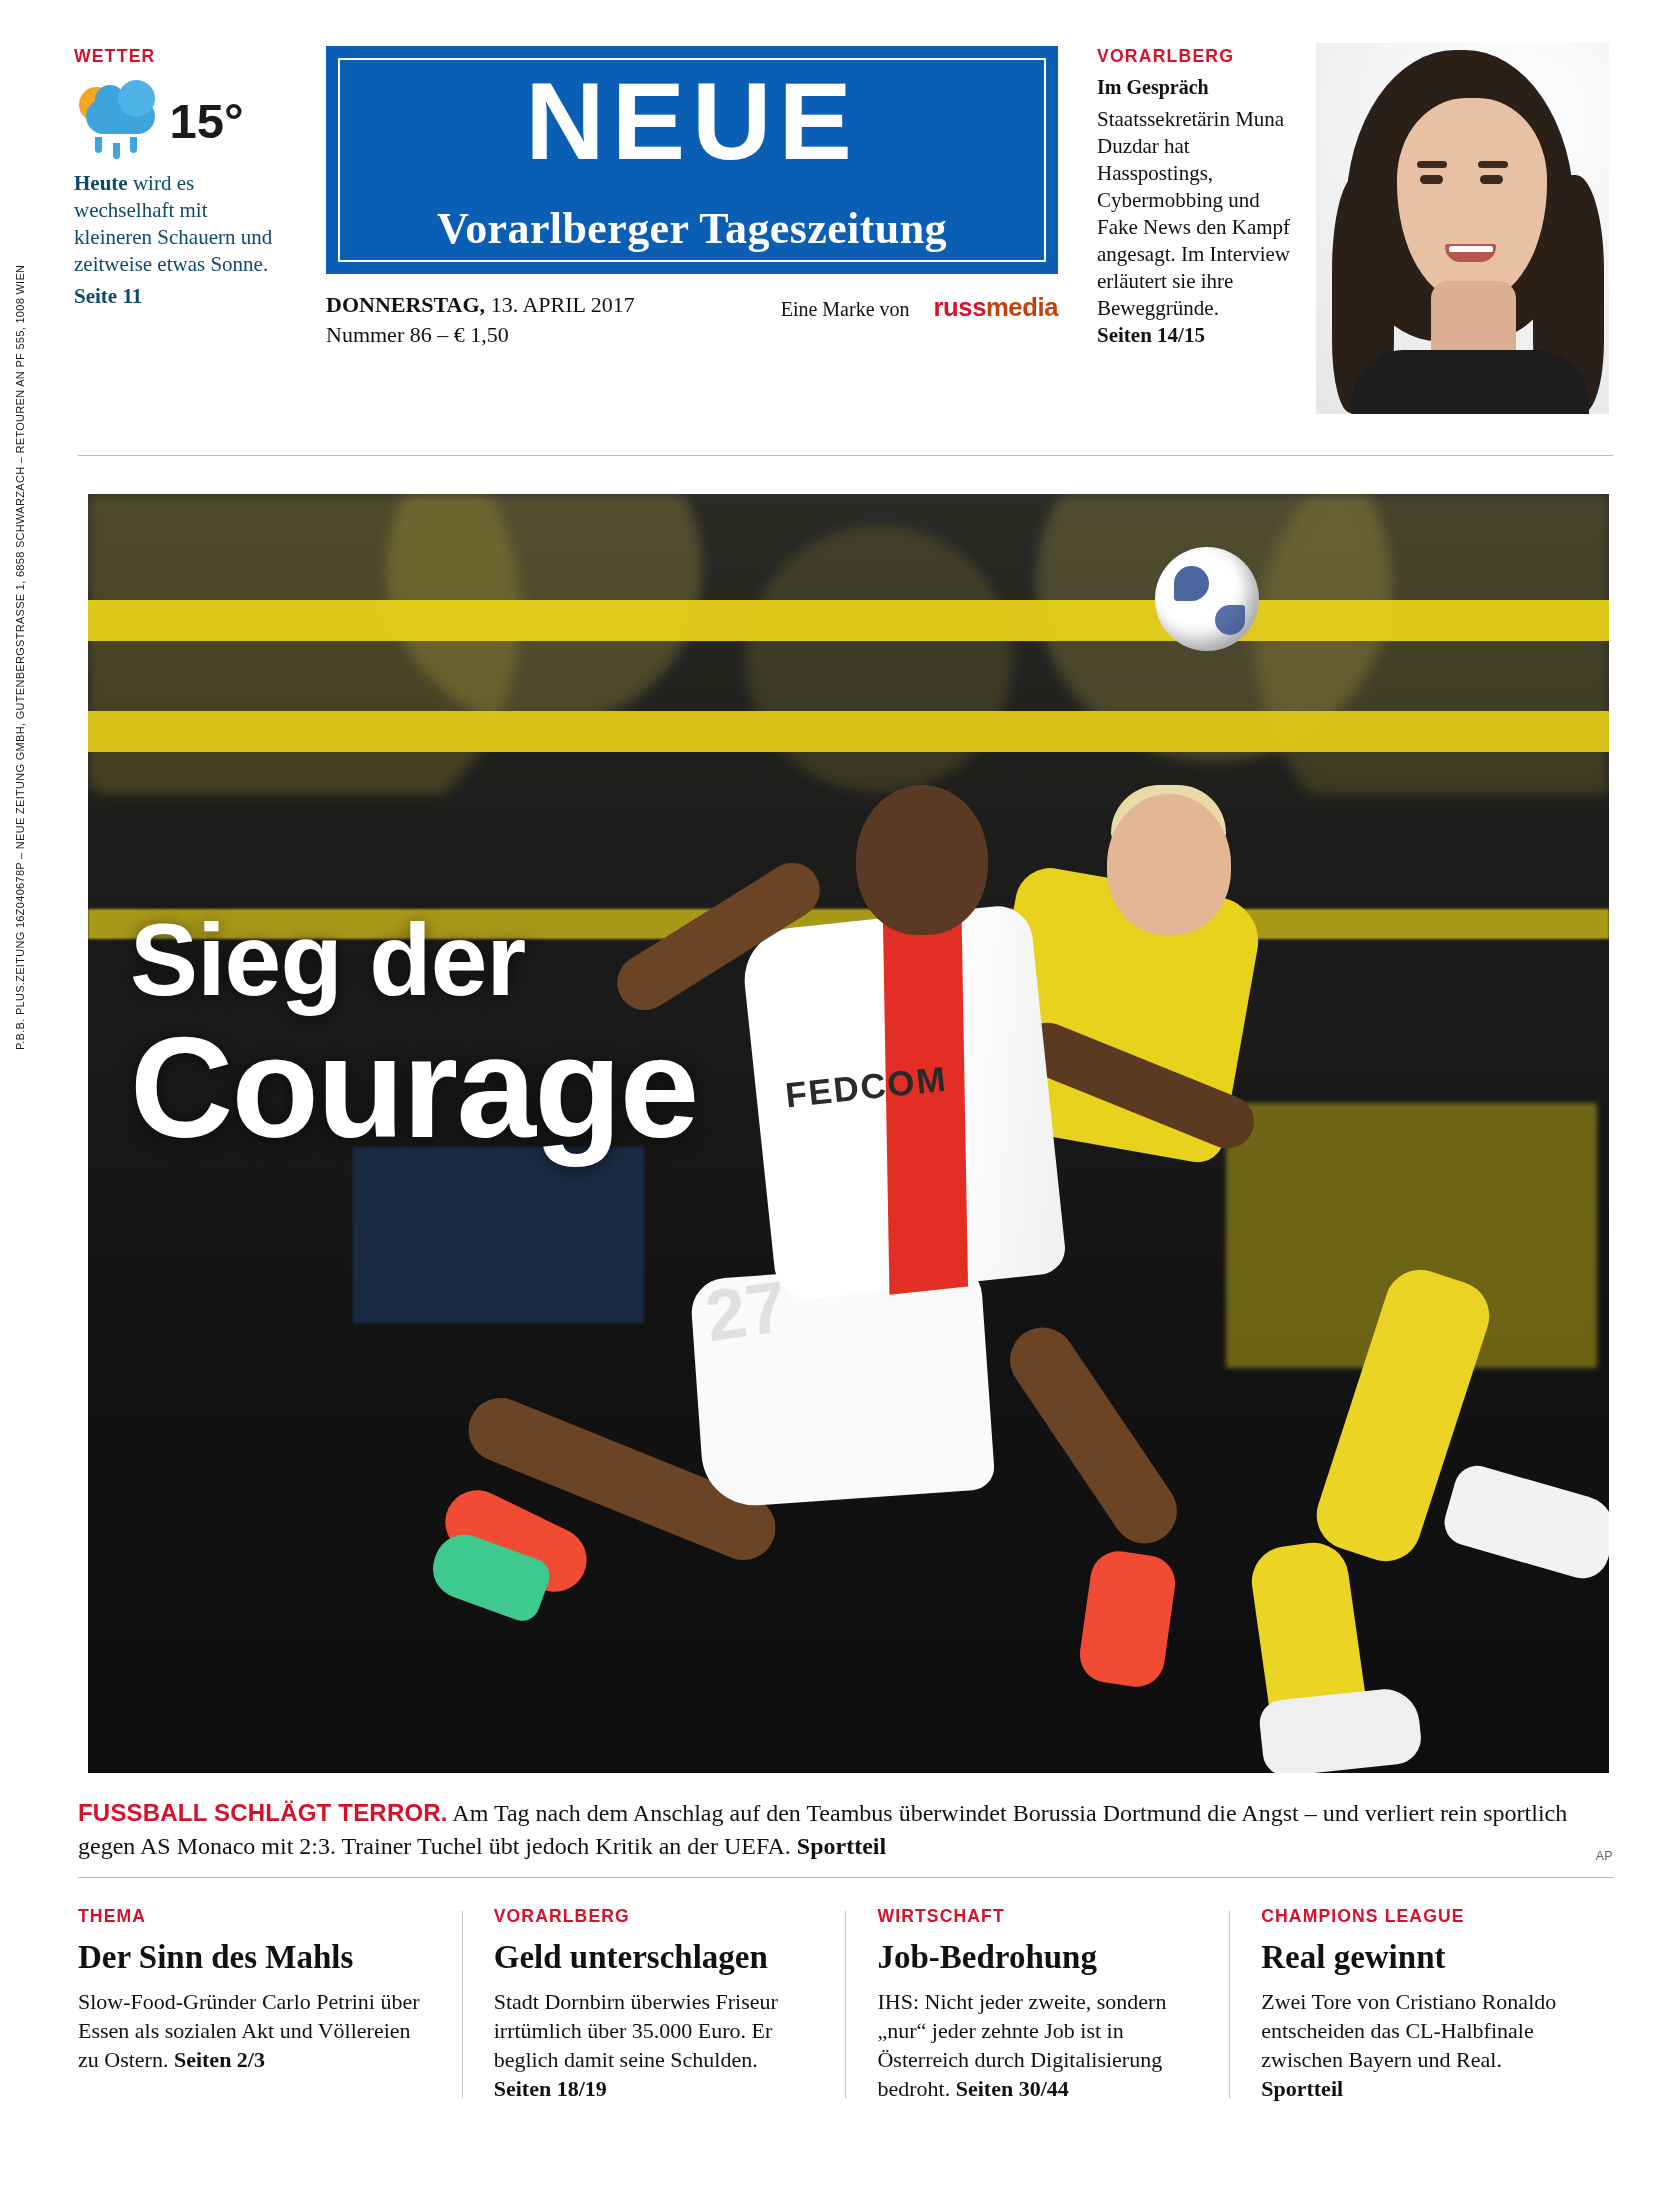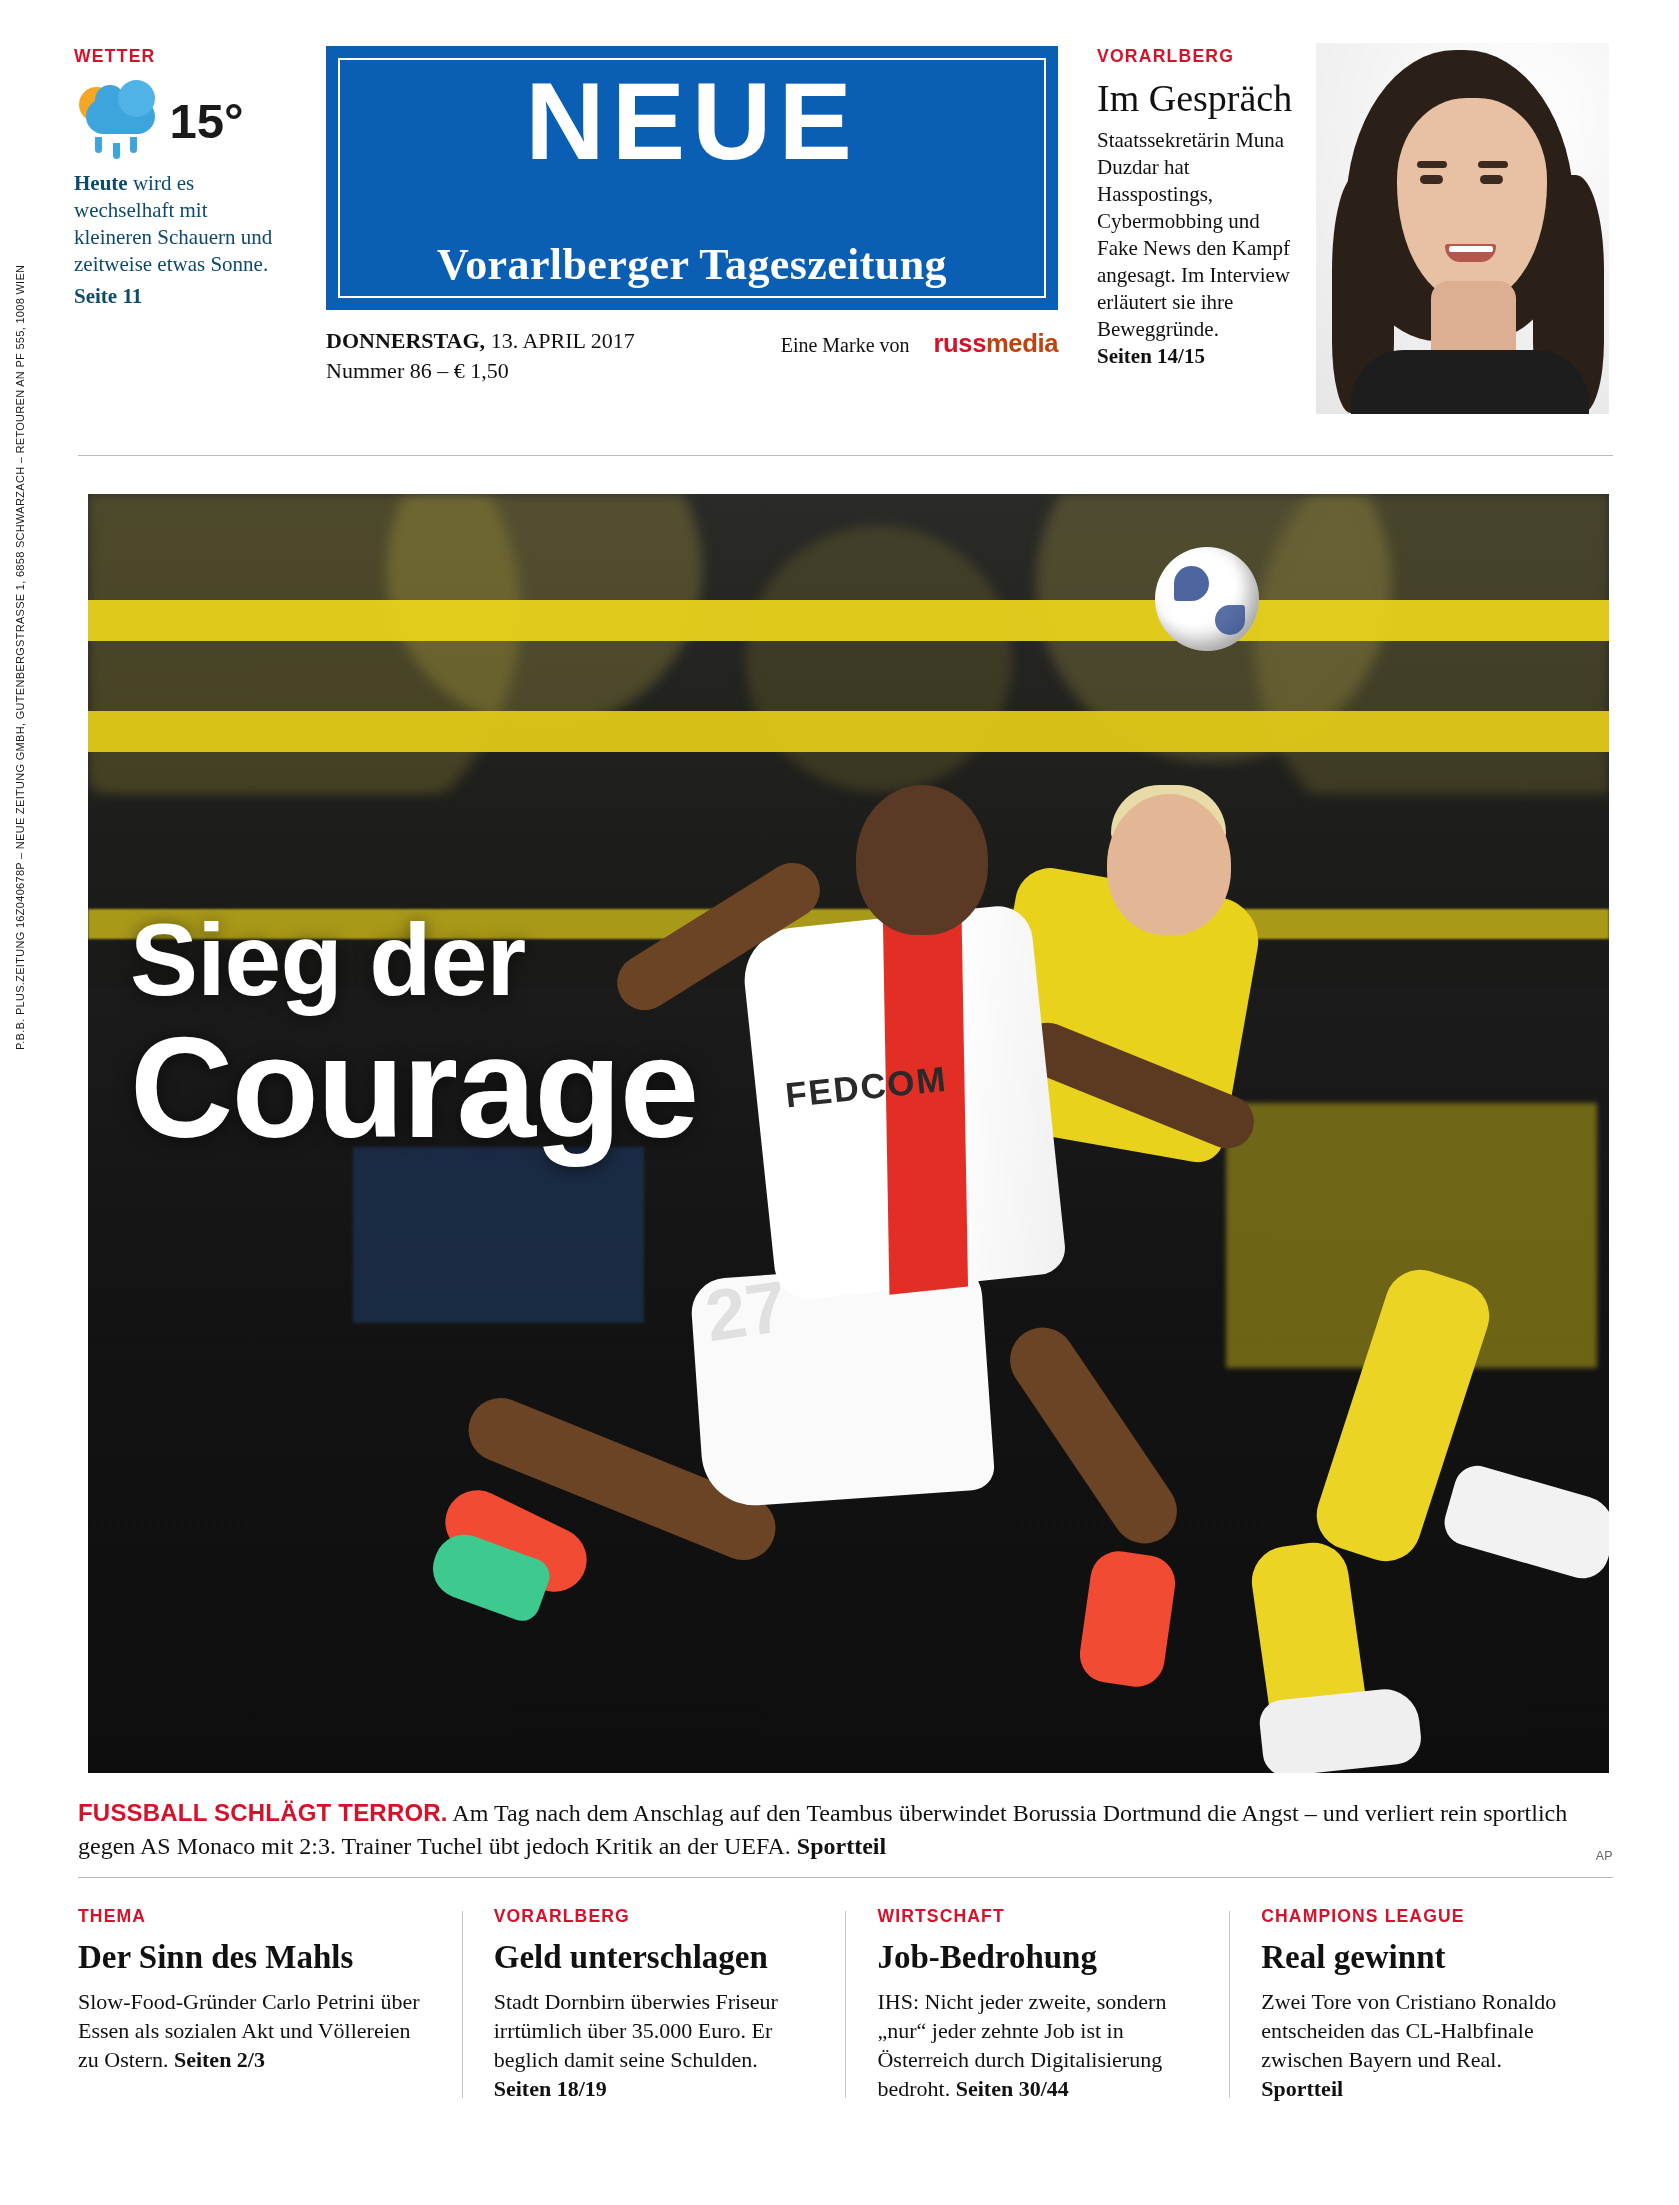--- a/index.html
+++ b/index.html
@@ -145,21 +145,21 @@
   .logo-block {
     position: absolute;
     left: 252px;
     top: 0;
     width: 732px;
   }
   .logo-box {
     border: 4.4px solid #0a5fb4;
     background: #0a5fb4;
     padding: 16px;
-    height: 264px;
+    height: 228px;
     box-sizing: border-box;
     position: relative;
   }
   .logo-inner {
     position: absolute;
     left: 8px;
     top: 8px;
     right: 8px;
     bottom: 8px;
     border: 2.6px solid #ffffff;
@@ -226,22 +226,22 @@
     height: 371px;
   }
   .teaser-text {
     position: absolute;
     left: 0;
     top: 0;
     width: 201px;
   }
   .teaser-title {
     font-family: "Liberation Serif", serif;
-    font-weight: normal;
-    font-size: 38px;
+    font-weight: bold;
+    font-size: 20px;
     margin-top: 8.8px;
     margin-bottom: 7px;
   }
   .teaser-body {
     font-size: 21px;
     line-height: 27px;
   }
   .teaser-photo {
     position: absolute;
     left: 219px;

